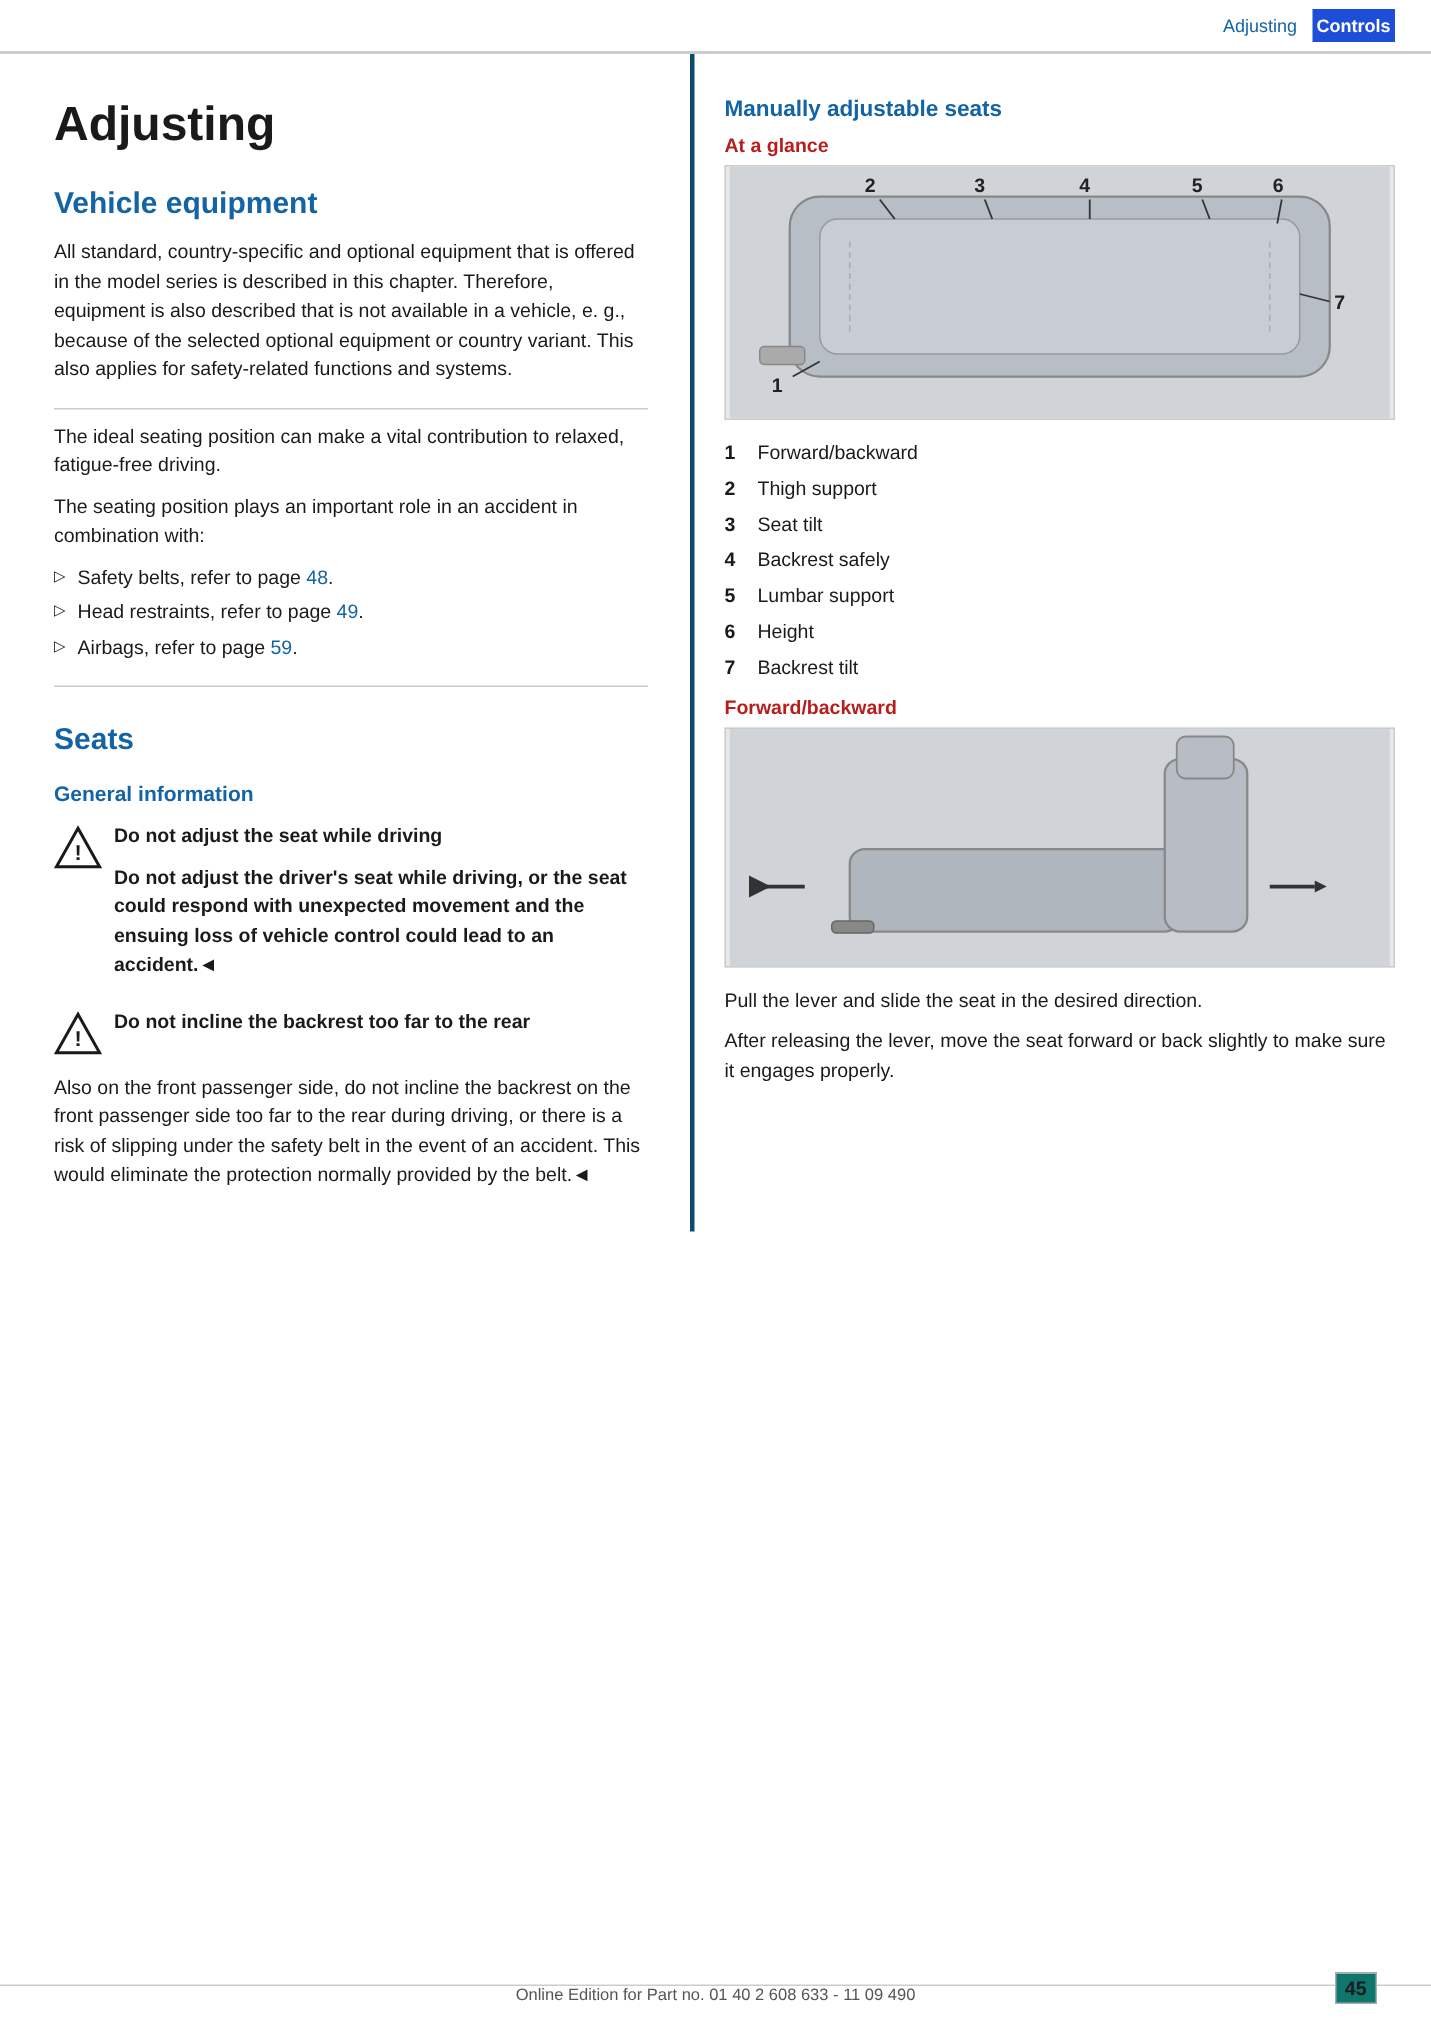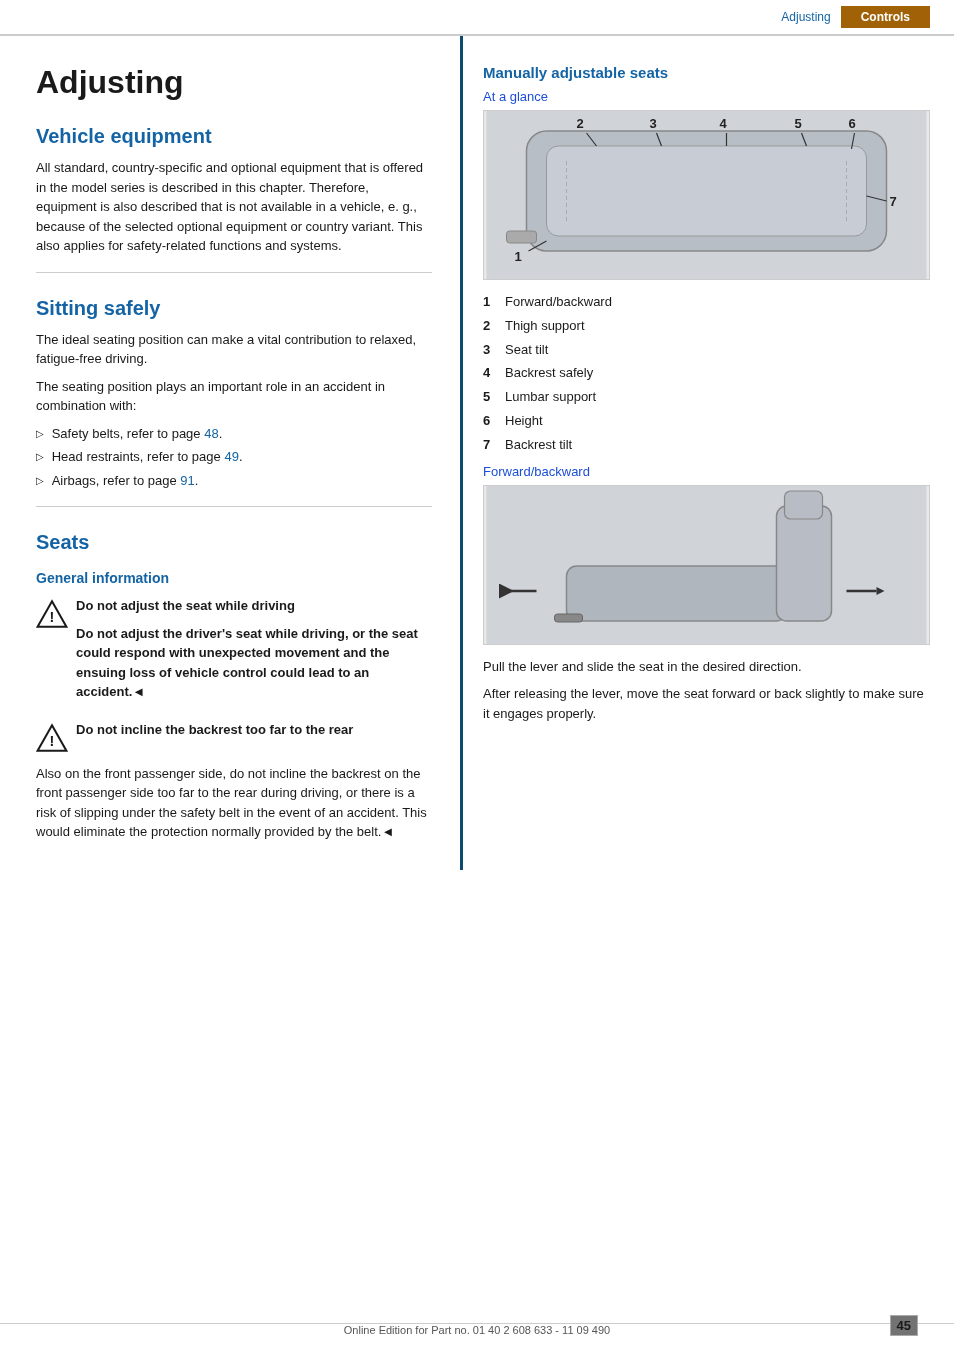--- a/index.html
+++ b/index.html
@@ -22,23 +22,23 @@
       border-bottom: 2px solid #ccc;
       font-size: 12px;
       margin-bottom: 0;
     }
     .header-bar .crumb-adjusting {
       color: #1464a5;
       margin-right: 0;
       padding: 4px 10px;
     }
     .header-bar .crumb-controls {
-      background: #a16207;
+      background: #1d4ed8;
       color: #fff;
-      padding: 4px 20px;
+      padding: 4px 3px;
       font-weight: bold;
       text-align: right;
     }
 
     
     .page-content {
       display: flex;
       flex-direction: row;
       padding: 0;
     }
@@ -76,22 +76,22 @@
     .sub-heading {
       font-size: 14px;
       font-weight: bold;
       color: #1464a5;
       margin-bottom: 8px;
       margin-top: 16px;
     }
 
     .sub-sub-heading {
       font-size: 13px;
-      font-weight: normal;
-      color: #1d4ed8;
+      font-weight: bold;
+      color: #b91c1c;
       margin-bottom: 6px;
       margin-top: 4px;
     }
 
     p {
       line-height: 1.5;
       margin-bottom: 8px;
       font-size: 13px;
     }
 
@@ -202,21 +202,21 @@
       border-top: 1px solid #ccc;
       padding-top: 0;
     }
     .page-number {
       position: absolute;
       bottom: 18px;
       right: 36px;
       font-size: 13px;
       font-weight: bold;
       color: #1a1a1a;
-      background: #737373;
+      background: #0f766e;
       padding: 2px 6px;
       border: 1px solid #aaa;
     }
 
     
     .section-divider {
       border: none;
       border-top: 1px solid #ccc;
       margin: 16px 0 8px 0;
     }
@@ -233,33 +233,32 @@
 
   <div class="left-col">
 
     <h1 class="page-title">Adjusting</h1>
 
     <h2 class="section-heading">Vehicle equipment</h2>
     <p>All standard, country-specific and optional equipment that is offered in the model series is described in this chapter. Therefore, equipment is also described that is not available in a vehicle, e. g., because of the selected optional equipment or country variant. This also applies for safety-related functions and systems.</p>
 
     <hr class="section-divider">
 
-    <h2 class="section-heading">Sitting safely</h2>
     <p>The ideal seating position can make a vital contribution to relaxed, fatigue-free driving.</p>
     <p>The seating position plays an important role in an accident in combination with:</p>
 
     <ul class="tri-list">
       <li>
         <span>Safety belts, refer to page <a class="link-blue">48</a>.</span>
       </li>
       <li>
         <span>Head restraints, refer to page <a class="link-blue">49</a>.</span>
       </li>
       <li>
-        <span>Airbags, refer to page <a class="link-blue">91</a>.</span>
+        <span>Airbags, refer to page <a class="link-blue">59</a>.</span>
       </li>
     </ul>
 
     <hr class="section-divider">
 
     <h2 class="section-heading">Seats</h2>
 
     <h3 class="sub-heading">General information</h3>
 
     <div class="warning-box">

